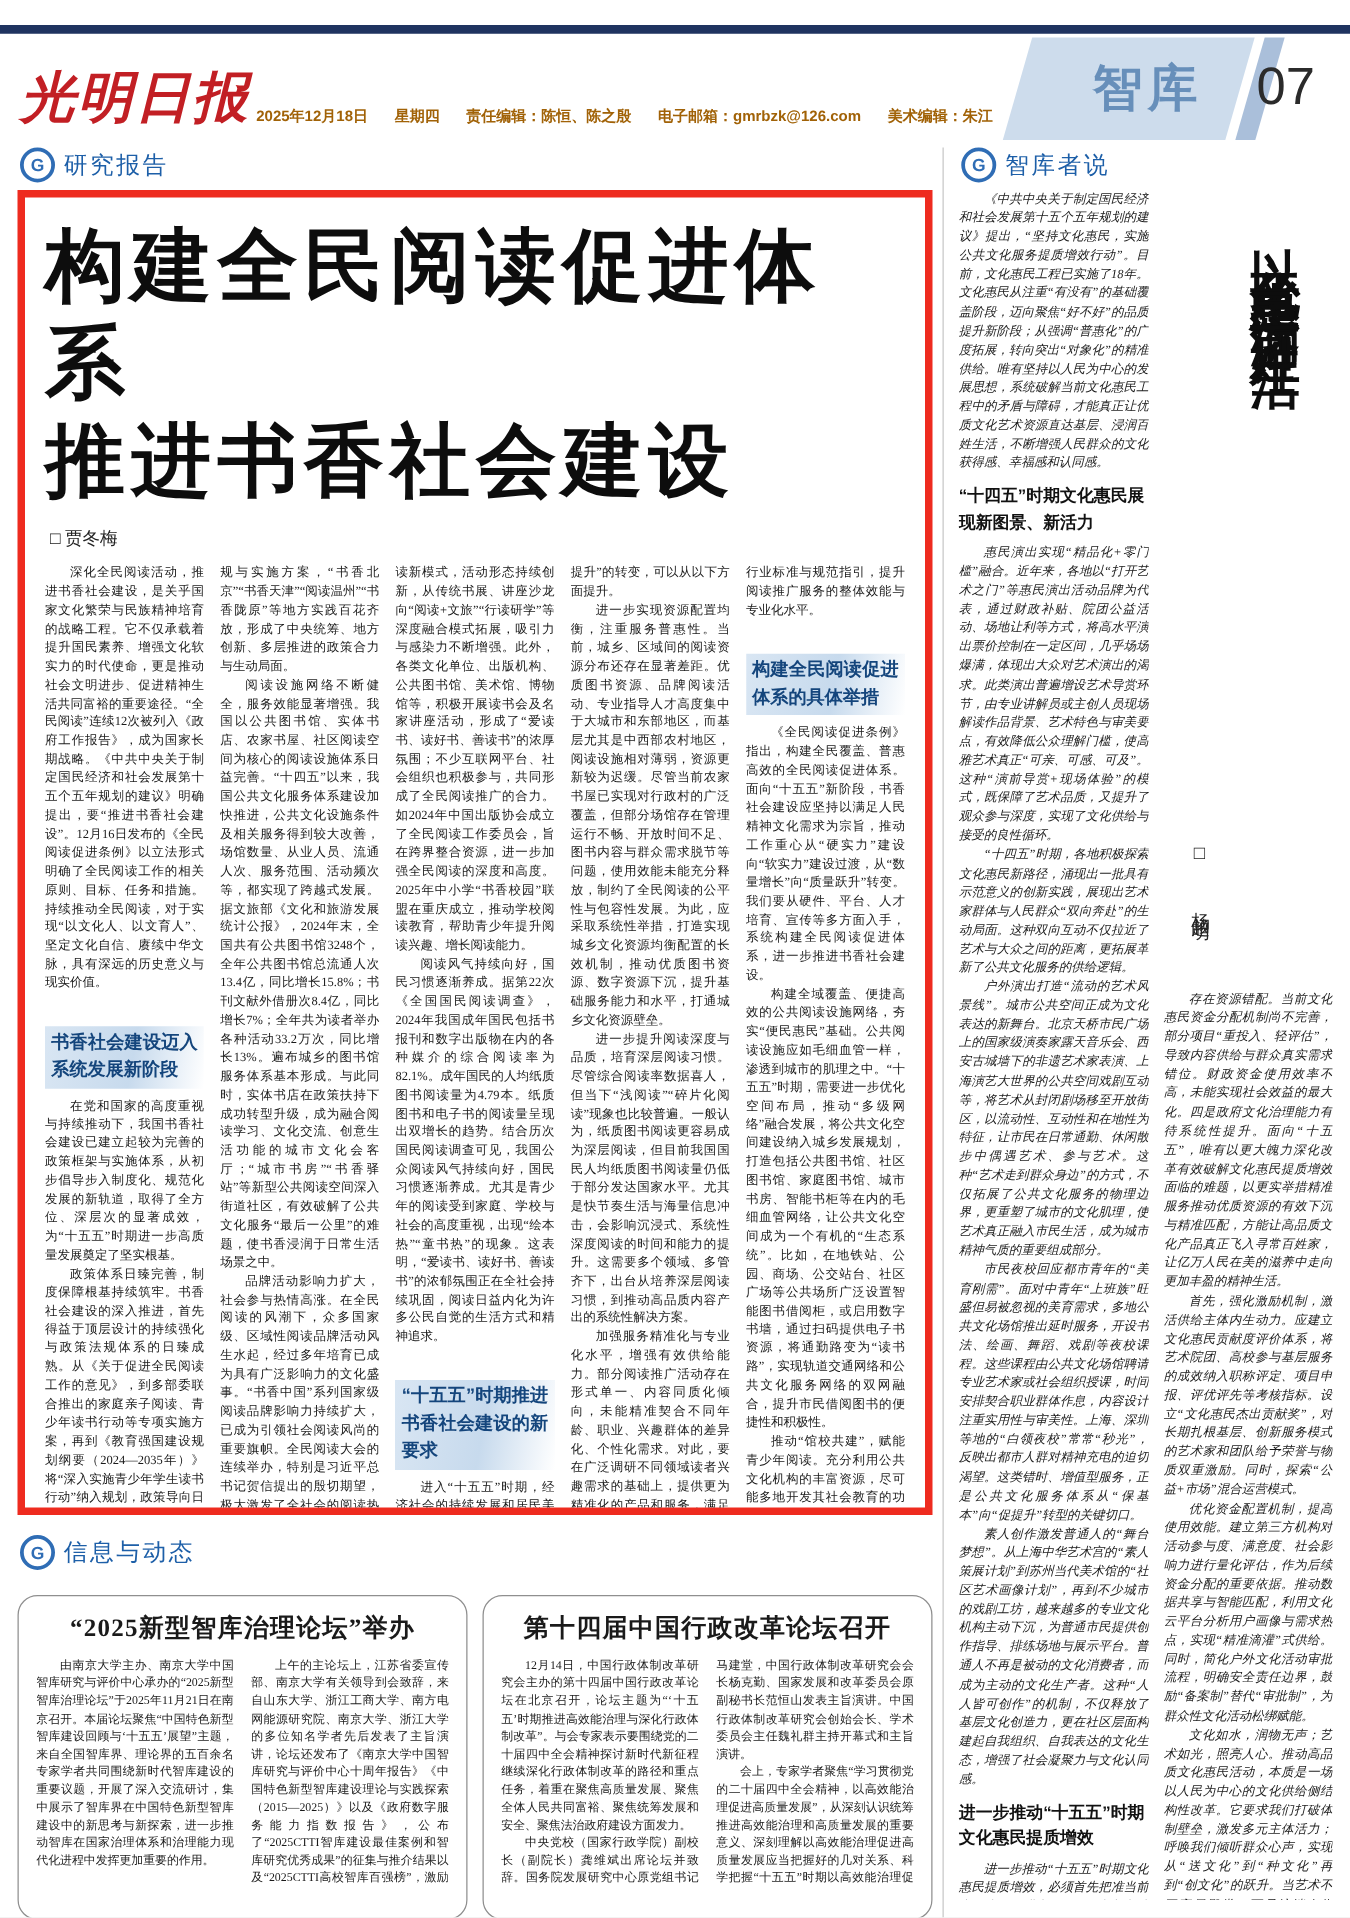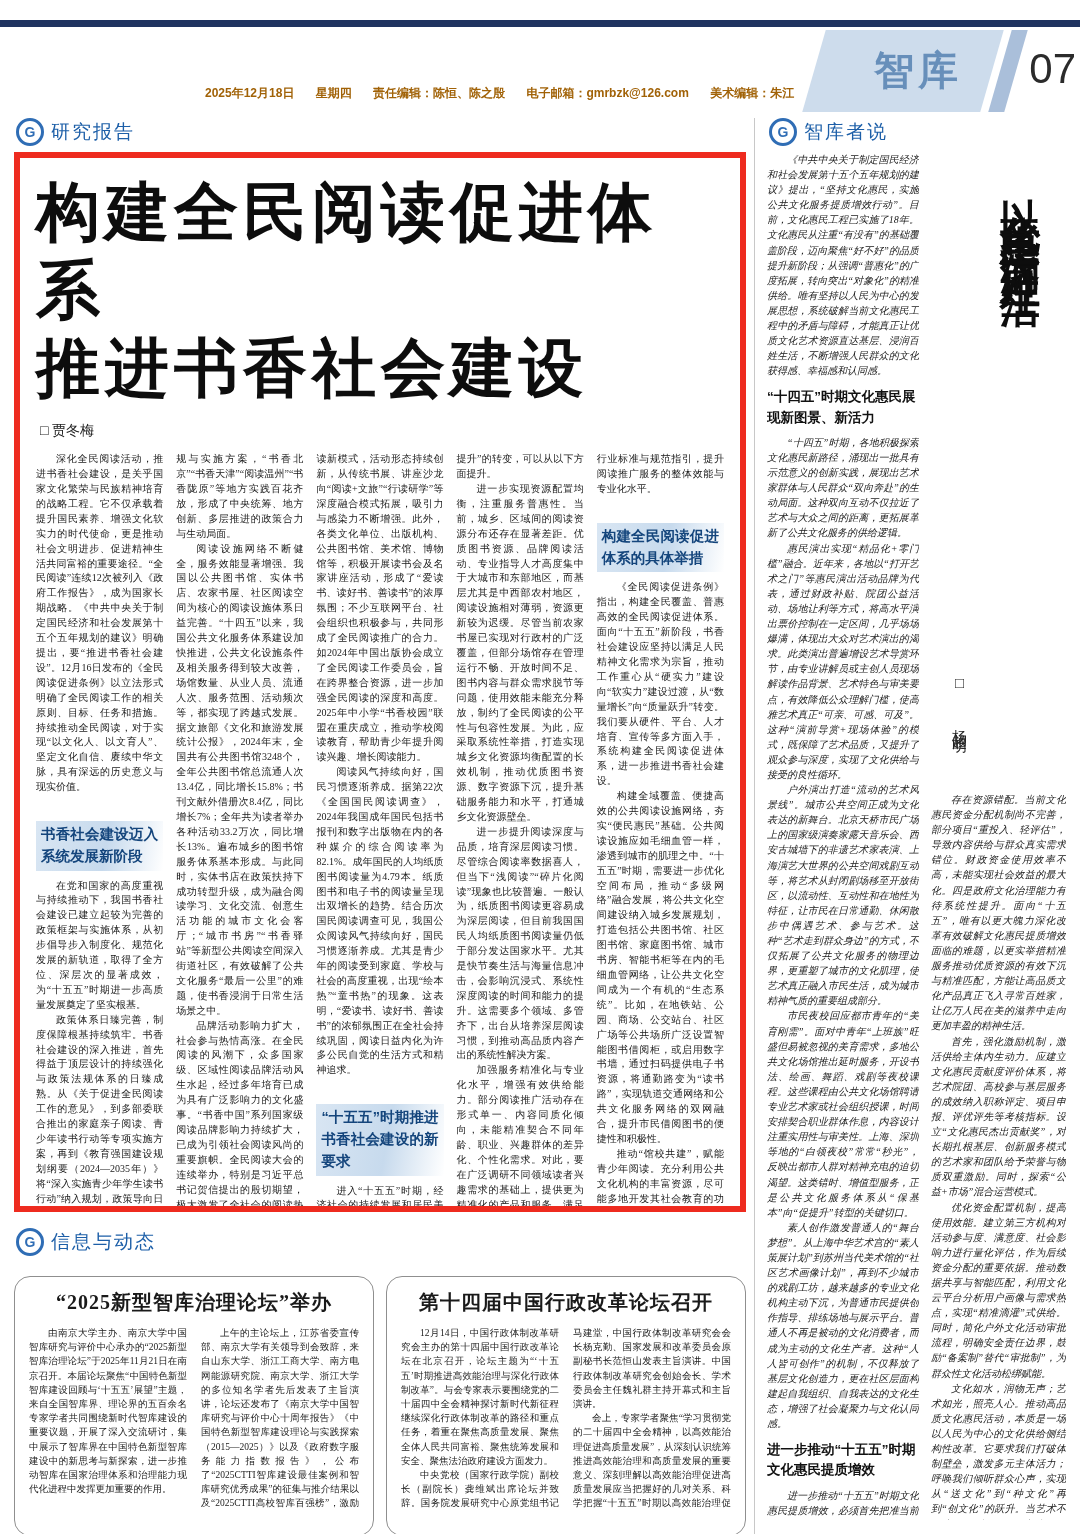--- a/index.html
+++ b/index.html
@@ -12,21 +12,21 @@
         color:#c21f24;letter-spacing:2px;font-family:"Liberation Serif",serif;}
   .dateline{position:absolute;left:205px;top:58px;font-size:12px;font-weight:bold;color:#a16207;
         font-family:"Liberation Sans",sans-serif;white-space:nowrap;}
   .dateline span{margin-right:18px;}
   .band{position:absolute;right:88px;top:3px;width:178px;height:82px;background:#cddcec;
         transform:skewX(-16deg);}
   .band-stripe{position:absolute;right:64px;top:3px;width:16px;height:82px;background:#aabfda;
         transform:skewX(-16deg);}
   .band-label{position:absolute;right:118px;top:16px;font-size:40px;font-weight:900;color:#678fba;
         font-family:"Liberation Sans",sans-serif;letter-spacing:4px;margin-left:36px;}
-  .pagenum{position:absolute;right:4px;top:18px;font-size:42px;color:#2b2b2b;
+  .pagenum{position:absolute;right:28px;top:18px;font-size:42px;color:#2b2b2b;
         font-family:"Liberation Sans",sans-serif;}
   
   .kicker{display:flex;align-items:center;gap:7px;margin:0 0 6px 2px;}
   .g-icon{width:22px;height:22px;border:3px solid #2f6db5;border-radius:50%;color:#2f6db5;
         display:inline-flex;align-items:center;justify-content:center;font-weight:bold;
         font-size:14px;font-family:"Liberation Sans",sans-serif;flex:0 0 auto;}
   .kicker-label{font-size:19px;font-weight:400;color:#1d5fa8;font-family:"Liberation Sans",sans-serif;letter-spacing:2px;}
   
   .content{position:absolute;top:118px;left:14px;right:14px;display:flex;}
   .left-region{width:732px;flex:0 0 auto;}
@@ -61,20 +61,21 @@
   .vert-head{writing-mode:vertical-rl;text-orientation:upright;font-size:40px;font-weight:900;
         letter-spacing:9px;margin:14px 0 0;color:#0d0d0d;}
 </style>
 </head>
 <body>
 
 <div class="page">
   <div class="topbar"></div>
 
   <header class="masthead">
+    <div class="logo">光明日报</div>
     <div class="dateline">
       <span>2025年12月18日</span>
       <span>星期四</span>
       <span>责任编辑：陈恒、陈之殷</span>
       <span>电子邮箱：gmrbzk@126.com</span>
       <span>美术编辑：朱江</span>
     </div>
     <div class="band"></div>
     <div class="band-stripe"></div>
     <div class="band-label">智库</div>
@@ -147,22 +148,22 @@
     <div class="right-region">
       <div class="kicker">
         <span class="g-icon">G</span>
         <span class="kicker-label">智库者说</span>
       </div>
 
       <div class="right-flow">
         <div class="colA">
           <p class="essay-p">《中共中央关于制定国民经济和社会发展第十五个五年规划的建议》提出，“坚持文化惠民，实施公共文化服务提质增效行动”。目前，文化惠民工程已实施了18年。文化惠民从注重“有没有”的基础覆盖阶段，迈向聚焦“好不好”的品质提升新阶段；从强调“普惠化”的广度拓展，转向突出“对象化”的精准供给。唯有坚持以人民为中心的发展思想，系统破解当前文化惠民工程中的矛盾与障碍，才能真正让优质文化艺术资源直达基层、浸润百姓生活，不断增强人民群众的文化获得感、幸福感和认同感。</p>
           <h3 class="essay-sub">“十四五”时期文化惠民展现新图景、新活力</h3>
+          <p class="essay-p">惠民演出实现“精品化+零门槛”融合。近年来，各地以“打开艺术之门”等惠民演出活动品牌为代表，通过财政补贴、院团公益活动、场地让利等方式，将高水平演出票价控制在一定区间，几乎场场爆满，体现出大众对艺术演出的渴求。此类演出普遍增设艺术导赏环节，由专业讲解员或主创人员现场解读作品背景、艺术特色与审美要点，有效降低公众理解门槛，使高雅艺术真正“可亲、可感、可及”。这种“演前导赏+现场体验”的模式，既保障了艺术品质，又提升了观众参与深度，实现了文化供给与接受的良性循环。</p>
           <p class="essay-p">“十四五”时期，各地积极探索文化惠民新路径，涌现出一批具有示范意义的创新实践，展现出艺术家群体与人民群众“双向奔赴”的生动局面。这种双向互动不仅拉近了艺术与大众之间的距离，更拓展革新了公共文化服务的供给逻辑。</p>
-          <p class="essay-p">惠民演出实现“精品化+零门槛”融合。近年来，各地以“打开艺术之门”等惠民演出活动品牌为代表，通过财政补贴、院团公益活动、场地让利等方式，将高水平演出票价控制在一定区间，几乎场场爆满，体现出大众对艺术演出的渴求。此类演出普遍增设艺术导赏环节，由专业讲解员或主创人员现场解读作品背景、艺术特色与审美要点，有效降低公众理解门槛，使高雅艺术真正“可亲、可感、可及”。这种“演前导赏+现场体验”的模式，既保障了艺术品质，又提升了观众参与深度，实现了文化供给与接受的良性循环。</p>
           <p class="essay-p">户外演出打造“流动的艺术风景线”。城市公共空间正成为文化表达的新舞台。北京天桥市民广场上的国家级演奏家露天音乐会、西安古城墙下的非遗艺术家表演、上海演艺大世界的公共空间戏剧互动等，将艺术从封闭剧场移至开放街区，以流动性、互动性和在地性为特征，让市民在日常通勤、休闲散步中偶遇艺术、参与艺术。这种“艺术走到群众身边”的方式，不仅拓展了公共文化服务的物理边界，更重塑了城市的文化肌理，使艺术真正融入市民生活，成为城市精神气质的重要组成部分。</p>
           <p class="essay-p">市民夜校回应都市青年的“美育刚需”。面对中青年“上班族”旺盛但易被忽视的美育需求，多地公共文化场馆推出延时服务，开设书法、绘画、舞蹈、戏剧等夜校课程。这些课程由公共文化场馆聘请专业艺术家或社会组织授课，时间安排契合职业群体作息，内容设计注重实用性与审美性。上海、深圳等地的“白领夜校”常常“秒光”，反映出都市人群对精神充电的迫切渴望。这类错时、增值型服务，正是公共文化服务体系从“保基本”向“促提升”转型的关键切口。</p>
           <p class="essay-p">素人创作激发普通人的“舞台梦想”。从上海中华艺术宫的“素人策展计划”到苏州当代美术馆的“社区艺术画像计划”，再到不少城市的戏剧工坊，越来越多的专业文化机构主动下沉，为普通市民提供创作指导、排练场地与展示平台。普通人不再是被动的文化消费者，而成为主动的文化生产者。这种“人人皆可创作”的机制，不仅释放了基层文化创造力，更在社区层面构建起自我组织、自我表达的文化生态，增强了社会凝聚力与文化认同感。</p>
           <h3 class="essay-sub">进一步推动“十五五”时期文化惠民提质增效</h3>
           <p class="essay-p">进一步推动“十五五”时期文化惠民提质增效，必须首先把准当前文化惠民推进中面临的体制机制障碍。这些问题主要表现为：一是缺乏有效的激励机制与绩效认可体系，导致高水平艺术供给主体参与积极性不高。艺术院团、高校等作为优质文化资源的核心载体，普遍以“高精尖”“殿堂级”为价值导向，文化惠民动力不足。即便部分单位因公益考核指标被动开展活动，也易出现“重数量、轻质量”的误区。二是公共文化场馆创新服务能力受限。多数公共文化场馆仍沿用传统管理模式，开放时间固定，服务内容标准化、同质化，难以满足中青年群体错峰、分众、个性化的需求。相比之下，实施社会化运营的场馆则更具灵活性与市场敏感度，能快速响应新兴需求，推出夜校、工作坊、沉浸式展览等多元服务。这种效能落差，凸显了深化公共文化机构改革的紧迫性。三是财政扶持资金投入</p>
         </div>
 
         <div class="colB">
           <div class="vert-wrap">
             <div class="vert-author">□ 杨越明</div>

